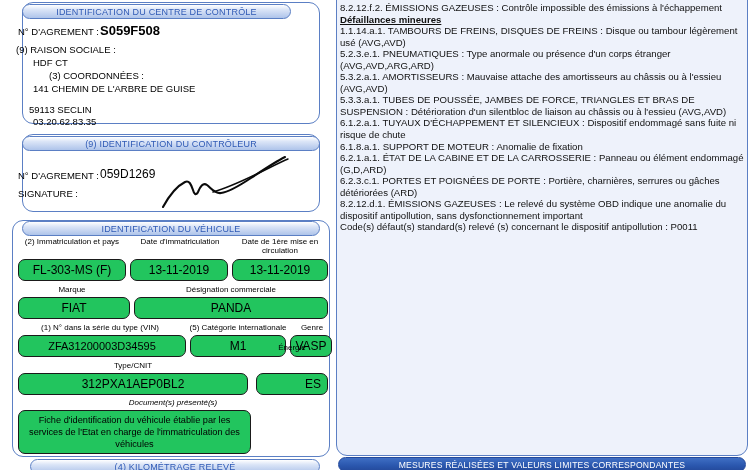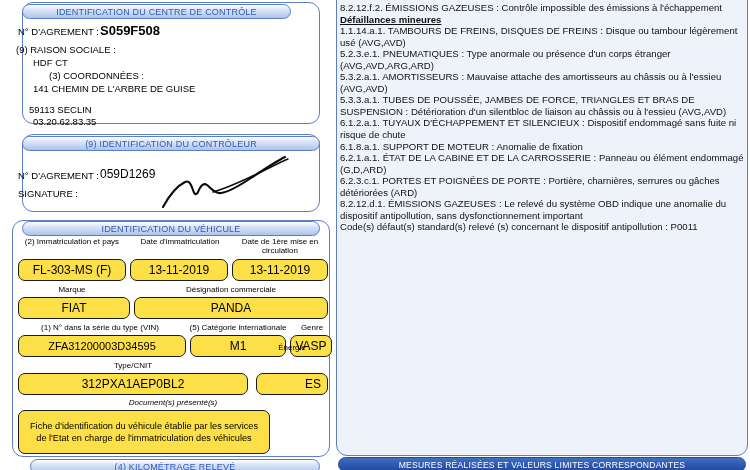--- a/index.html
+++ b/index.html
@@ -75,21 +75,21 @@
   .val-strong { font-size: 13px; font-weight: bold; color: #000; }
   .val-mid { font-size: 12px; color: #000; }
 
   .abs { position: absolute; text-align: center; }
 
   
   .fbox {
     position: absolute;
     border: 1.3px solid #1a1a1a;
     border-radius: 7px;
-    background: #fde047;
+    background: #22c55e;
     box-sizing: border-box;
     display: flex; align-items: center; justify-content: center;
     font-size: 12px;
     color: #000;
     text-align: center;
   }
   .fbox.small { font-size: 11px; }
   .caption {
     position: absolute;
     font-size: 8px;
@@ -192,21 +192,21 @@
     <div class="fbox" style="left:190px; top:335px; width:96px; height:22px;">M1</div>
     <div class="fbox" style="left:290px; top:335px; width:42px; height:22px;">VASP</div>
 
     <div class="caption" style="left:18px; top:362px; width:230px;">Type/CNIT</div>
     <div class="caption" style="left:254px; top:344px; width:76px;">Énergie</div>
 
     <div class="fbox" style="left:18px; top:373px; width:230px; height:22px;">312PXA1AEP0BL2</div>
     <div class="fbox" style="left:256px; top:373px; width:72px; height:22px;padding-left:42px;">ES</div>
 
     <div class="caption" style="left:18px; top:399px; width:310px;font-style:italic;">Document(s) présenté(s)</div>
-    <div class="fbox" style="left:18px; top:410px; width:252px; height:44px; font-size:9.2px; line-height:12px; padding:0 6px;">Fiche d'identification du véhicule établie par les services de l'Etat en charge de l'immatriculation des véhicules</div>
+    <div class="fbox" style="left:18px; top:410px; width:233px; height:44px; font-size:9.2px; line-height:12px; padding:0 6px;">Fiche d'identification du véhicule établie par les services de l'Etat en charge de l'immatriculation des véhicules</div>
 
     <div class="hdr" style="left:30px; top:459px; width:290px; height:15px;">(4) KILOMÉTRAGE RELEVÉ</div>
   </div>
 
   <div class="col-right">
 
     <div class="panel" style="left:2px; top:-12px; width:412px; height:468px; background:#eef2fb;"></div>
 
     <div class="rtext">
       <div class="line">8.2.12.f.2. ÉMISSIONS GAZEUSES : Contrôle impossible des émissions à l'échappement</div>

